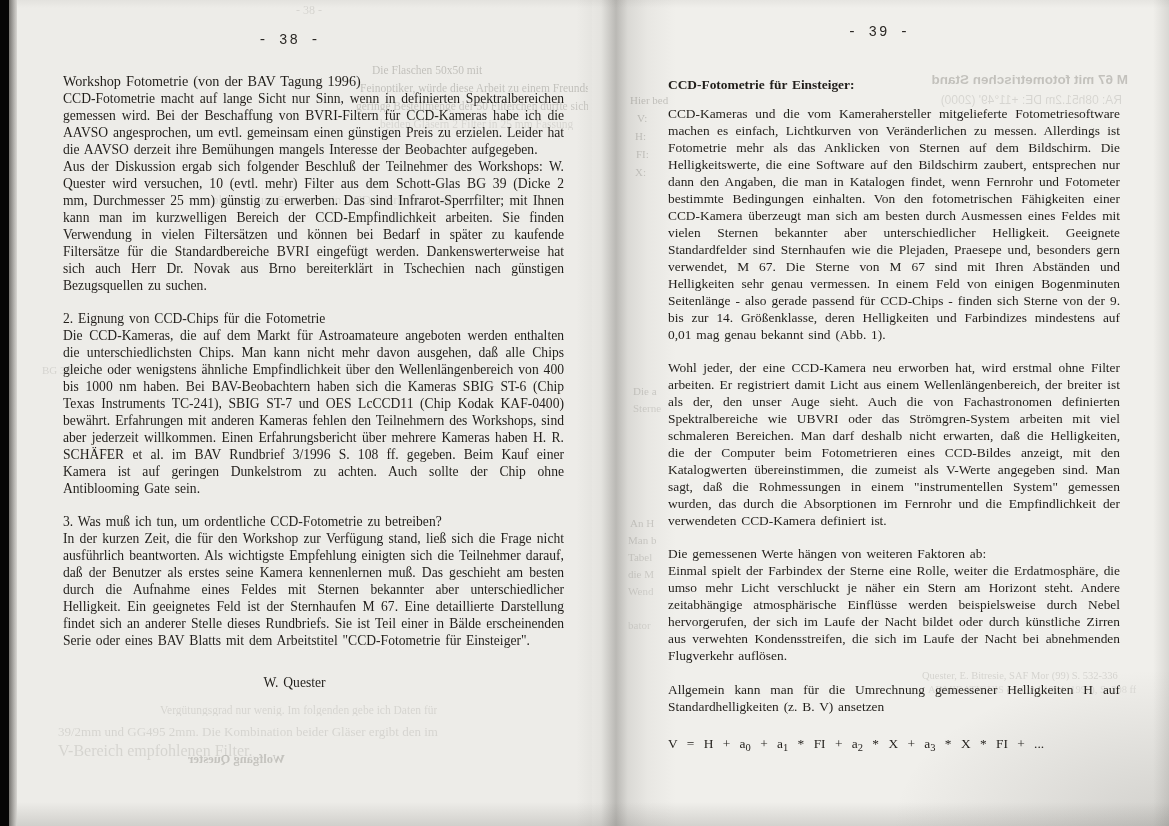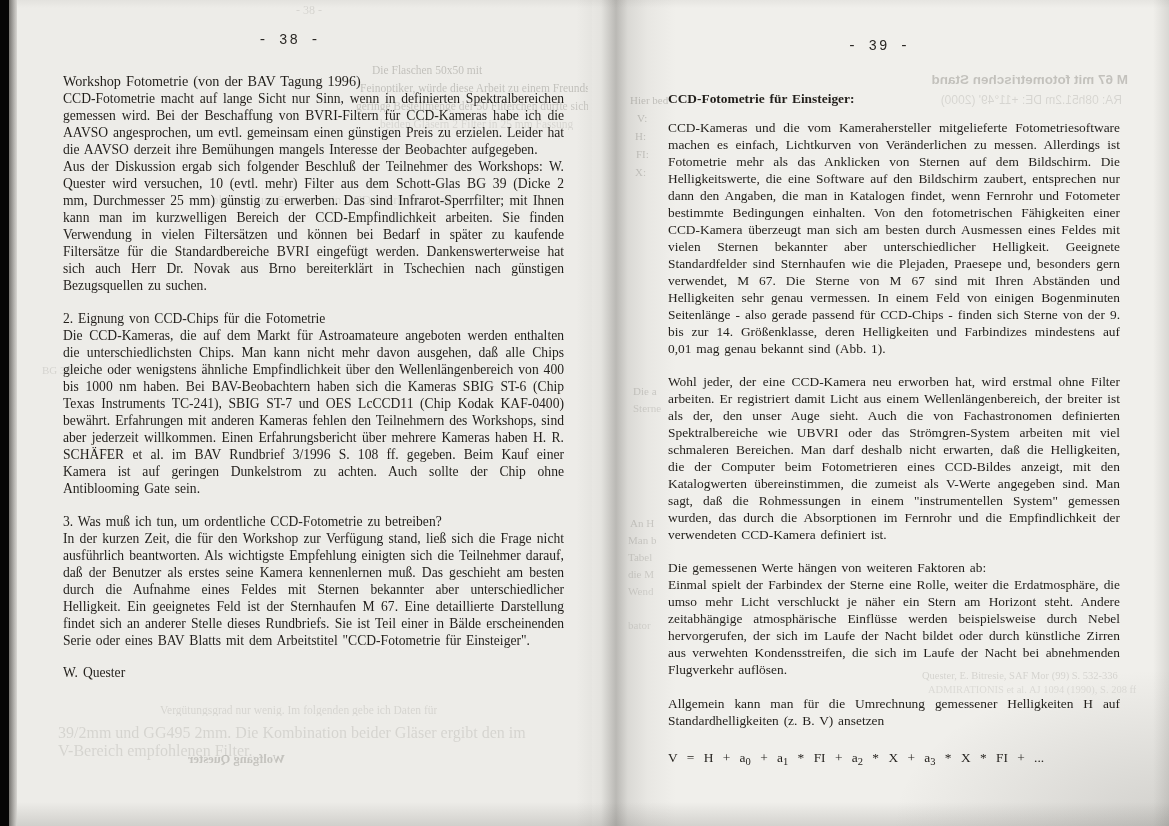--- a/index.html
+++ b/index.html
@@ -25,31 +25,31 @@
   .top-shade{position:absolute;left:0;top:0;width:100%;height:8px;z-index:4;pointer-events:none;
     background:linear-gradient(180deg,rgba(95,93,89,0.07),rgba(95,93,89,0));}
 
   
   .pl{position:absolute;left:63px;top:0;width:501px;z-index:2;}
   .pr{position:absolute;left:668px;top:0;width:452px;z-index:2;}
 
   .pageno{font-family:"Liberation Mono", monospace;font-size:14px;letter-spacing:2px;
     text-align:center;color:#2a2724;}
   .pl .pageno{margin-top:32px;padding-right:48px;}
-  .pr .pageno{margin-top:38px;padding-right:30px;}
+  .pr .pageno{margin-top:24px;padding-right:30px;}
 
   p{margin:0;font-size:13.6px;line-height:17px;text-align:justify;word-spacing:1.5px;}
   .pr p{font-size:13.4px;}
   .b{font-weight:normal;}
   .line{text-align:left;}
   .title38{margin-top:25px;font-size:14.2px;}
   .h39a{margin-top:36px;font-weight:bold;font-size:14.4px;text-align:left;}
   .h39b{font-weight:bold;font-size:14.4px;text-align:center;padding-left:25px;line-height:18px;}
   .mt12{margin-top:12px;} .mt16{margin-top:16px;} .mt17{margin-top:17px;}
-  .sig{margin-top:15px;text-align:left;padding-right:38px;}
+  .sig{margin-top:25px;text-align:center;padding-right:38px;}
   .formula{margin-top:20px;font-size:14px;word-spacing:6px;text-align:left;}
   .formula sub{font-size:10.5px;vertical-align:-3px;word-spacing:0;}
 
   
   #ghost-layer{position:absolute;left:0;top:0;width:100%;height:100%;z-index:1;pointer-events:none;border-radius:9px;}
   .ghost{position:absolute;white-space:nowrap;overflow:hidden;color:#5d5b54;}
   .ghost.mir{transform:scaleX(-1);}
   .ghost.gb{font-weight:bold;}
   .ghost.gs{font-family:"Liberation Sans", sans-serif;}
 </style>
@@ -60,21 +60,21 @@
   <div class="left-tint"></div>
   <div id="ghost-layer">
       <div class="ghost" style="left: 296px; top: 3px; font-size: 12px; opacity: 0.16;">- 38 -</div>
       <div class="ghost" style="left: 372px; top: 64px; font-size: 11.5px; opacity: 0.3; width: 210px;">Die Flaschen 50x50 mit</div>
       <div class="ghost" style="left: 360px; top: 82px; font-size: 11.5px; opacity: 0.3; width: 228px;">Feinoptiker, würde diese Arbeit zu einem Freundschaftspreis übernehmen. Die</div>
       <div class="ghost" style="left: 356px; top: 100px; font-size: 11.5px; opacity: 0.26; width: 232px;">geringe Bestellmenge der 50 Filterchen dürfte sich preislich kaum auswirken</div>
       <div class="ghost" style="left: 380px; top: 118px; font-size: 11.5px; opacity: 0.15; width: 205px;">beiden Gläsern 2 Filter in 25 mm Fassung</div>
       <div class="ghost" style="left: 212px; top: 192px; font-size: 13px; opacity: 0.14;">planetarium Stuttgart ein CCD-Workshop statt</div>
       <div class="ghost" style="left: 42px; top: 364px; font-size: 11px; opacity: 0.17;">BG 39/2</div>
       <div class="ghost" style="left: 160px; top: 704px; font-size: 11.5px; opacity: 0.16;">Vergütungsgrad nur wenig. Im folgenden gebe ich Daten für</div>
-      <div class="ghost" style="left: 58px; top: 724px; font-size: 16px; opacity: 0.16;">39/2mm und GG495 2mm. Die Kombination beider Gläser ergibt den im</div>
+      <div class="ghost" style="left: 58px; top: 724px; font-size: 13px; opacity: 0.16;">39/2mm und GG495 2mm. Die Kombination beider Gläser ergibt den im</div>
       <div class="ghost" style="left: 58px; top: 742px; font-size: 16px; opacity: 0.16;">V-Bereich empfohlenen Filter.</div>
       <div class="ghost mir gb" style="left: 188px; top: 752px; font-size: 12.5px; opacity: 0.28;">Wolfgang Quester</div>
       <div class="ghost mir gb gs" style="left: 900px; top: 72px; font-size: 13.5px; opacity: 0.3; width: 228px;">M 67 mit fotometrischen Stand</div>
       <div class="ghost mir gs" style="left: 912px; top: 93px; font-size: 12px; opacity: 0.17; width: 210px;">RA: 08h51.2m DE: +11°49' (2000)</div>
       <div class="ghost" style="left: 630px; top: 94px; font-size: 11px; opacity: 0.3; width: 40px;">Hier bed</div>
       <div class="ghost" style="left: 637px; top: 112px; font-size: 11px; opacity: 0.3;">V:</div>
       <div class="ghost" style="left: 635px; top: 130px; font-size: 11px; opacity: 0.28;">H:</div>
       <div class="ghost" style="left: 636px; top: 148px; font-size: 11px; opacity: 0.28;">FI:</div>
       <div class="ghost" style="left: 635px; top: 166px; font-size: 11px; opacity: 0.26;">X:</div>
       <div class="ghost" style="left: 633px; top: 385px; font-size: 11px; opacity: 0.24;">Die a</div>

